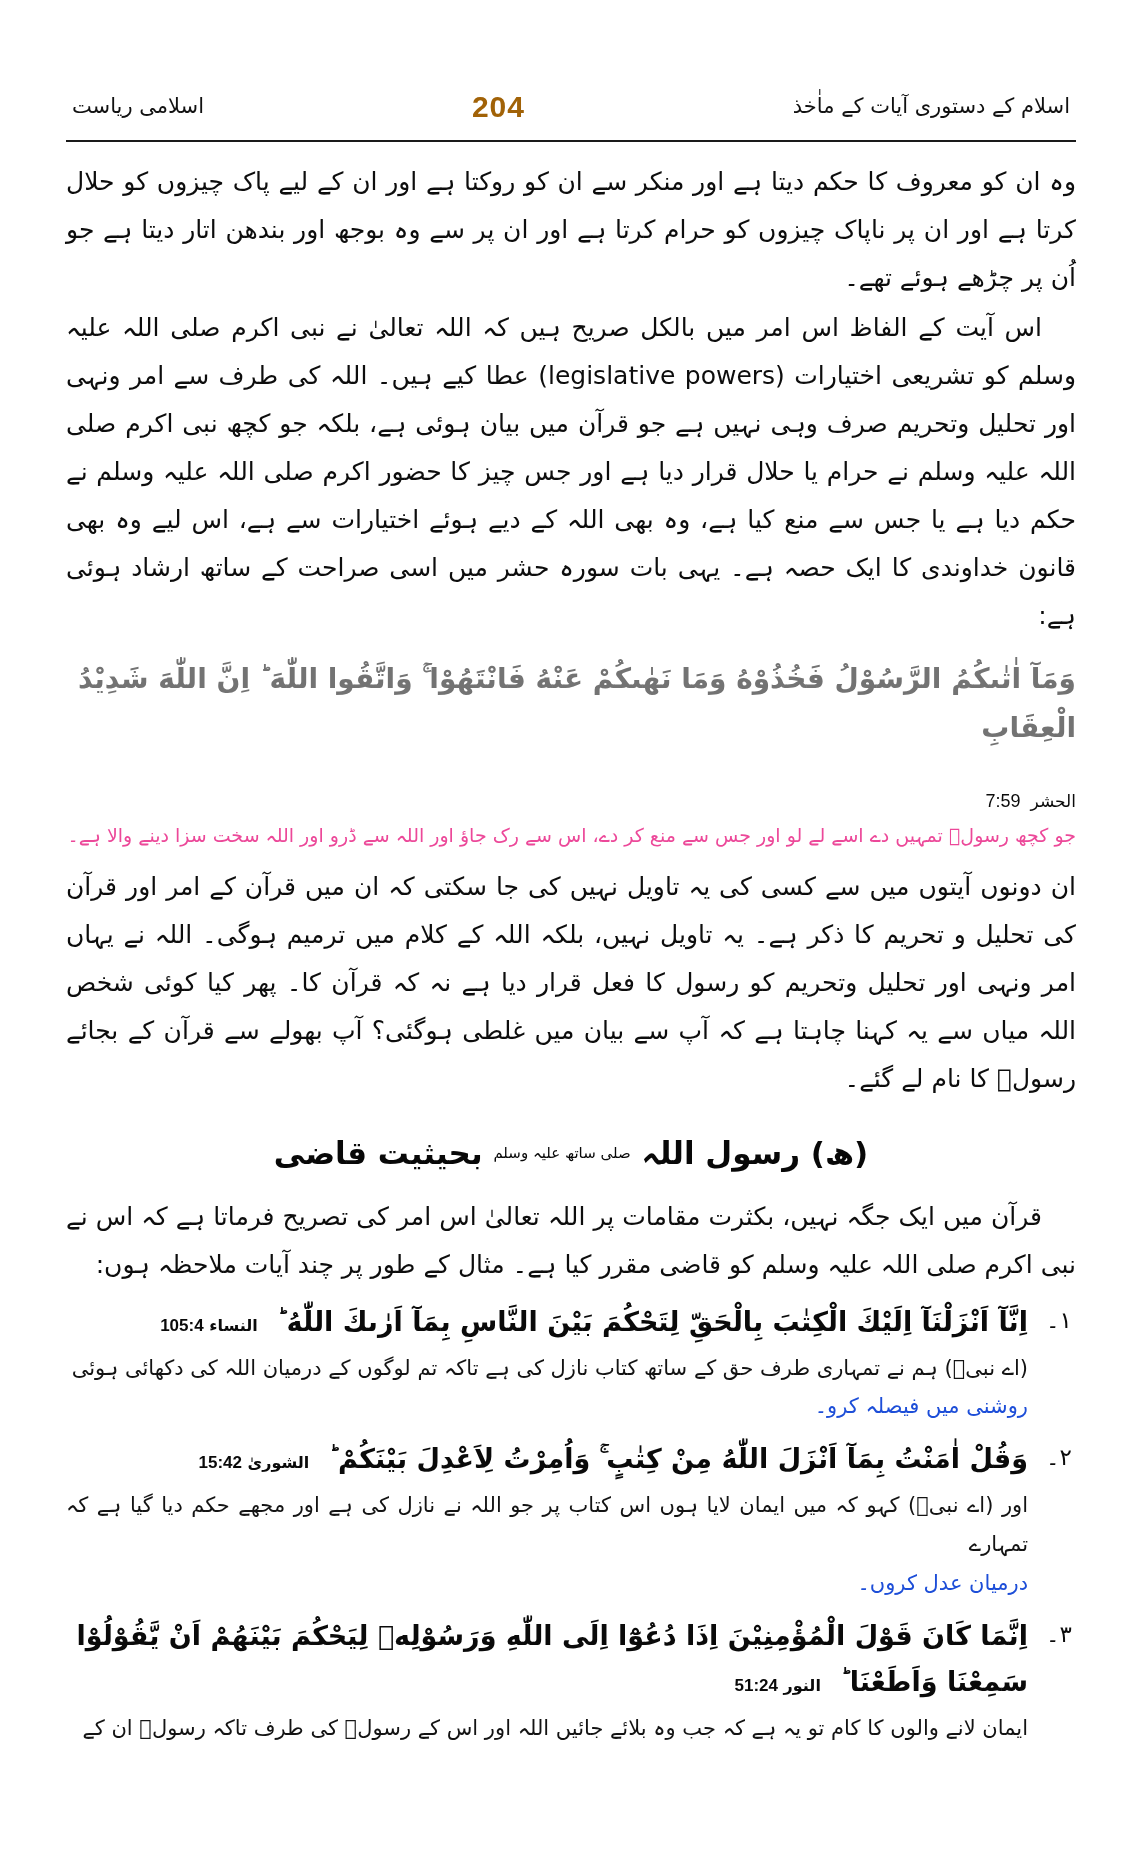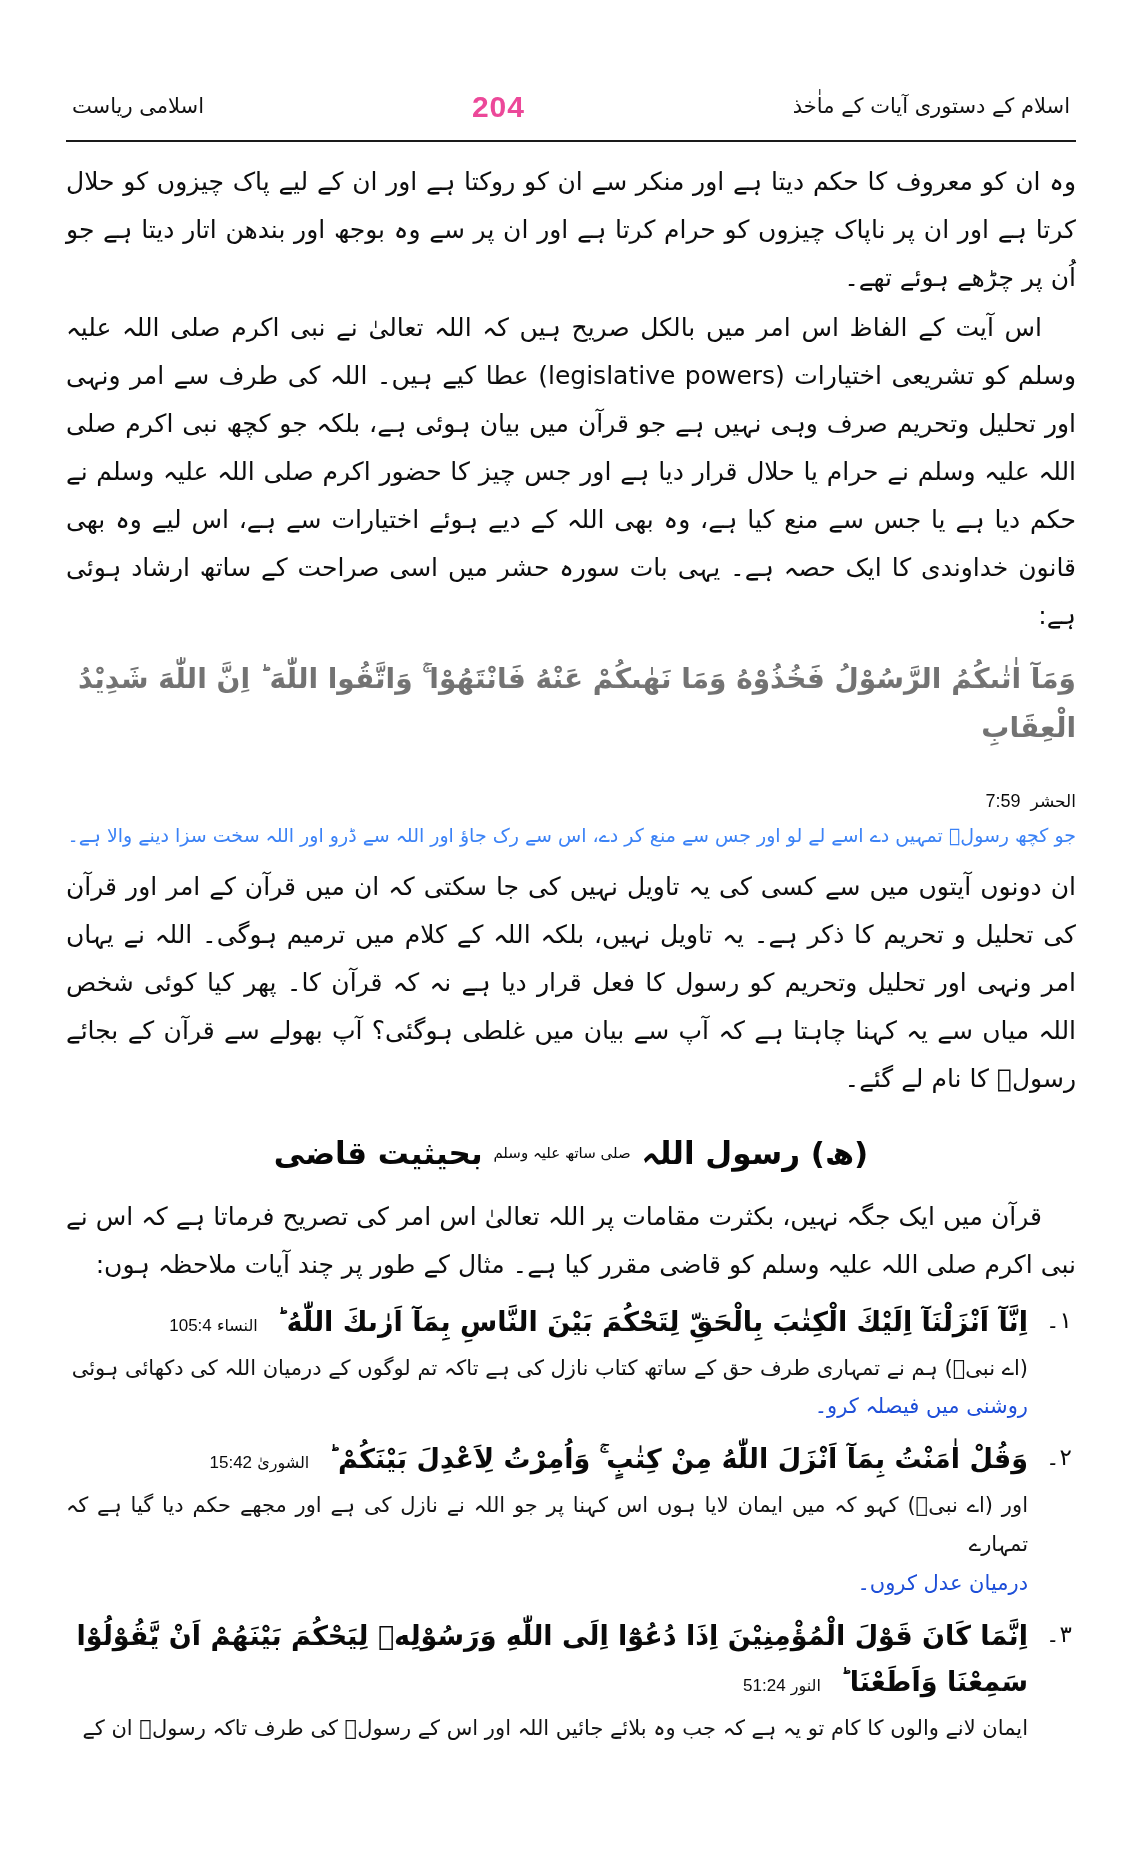--- a/index.html
+++ b/index.html
@@ -34,21 +34,21 @@
   .header .chapter-title {
     font-size: 21px;
     line-height: 1.5;
     white-space: nowrap;
     color: #111;
   }
   .header .page-number {
     font-size: 30px;
     font-weight: bold;
     letter-spacing: 1px;
-    color: #ec4899;
+    color: #a16207;
     font-family: "Liberation Sans", sans-serif;
   }
 
   .rule {
     position: absolute;
     left: 66px;
     right: 66px;
     top: 140px;
     height: 2px;
     background: #1a1a1a;
@@ -107,21 +107,21 @@
   .verse-ref-line .ref-sura {
     font-size: 17px;
     margin-top: 24px;
   }
 
   .translation {
     margin: 0 0 10px 0;
     font-size: 19px;
     line-height: 1.85;
     text-align: justify;
-    color: #3b82f6;
+    color: #ec4899;
   }
 
   
   .section-heading {
     margin: 26px 0 14px 0;
     text-align: center;
     font-size: 31px;
     font-weight: bold;
     line-height: 1.6;
     color: #080808;
@@ -155,21 +155,21 @@
     font-size: 27px;
     line-height: 1.7;
     font-weight: bold;
     text-align: right;
     direction: rtl;
     color: #0a0a0a;
   }
   .ayah-cite {
     display: inline-block;
     font-size: 16px;
-    font-weight: normal;
+    font-weight: bold;
     margin-right: 10px;
     white-space: nowrap;
   }
   .ayah-cite .cite-num {
     font-family: "Liberation Sans", sans-serif;
     direction: ltr;
     unicode-bidi: embed;
     font-size: 17px;
   }
   .ayah-trans {
@@ -242,21 +242,21 @@
     <div class="ayah-item">
       <div class="ayah-num">۲۔</div>
       <div class="ayah-body">
         <div class="ayah-arabic">
           <span>وَقُلْ اٰمَنْتُ بِمَآ اَنْزَلَ اللّٰهُ مِنْ كِتٰبٍ ۚ وَاُمِرْتُ لِاَعْدِلَ بَيْنَكُمْ ؕ</span>
           <span class="ayah-cite">
             <span>الشوریٰ</span>
             <span class="cite-num">15:42</span>
           </span>
         </div>
-        <div class="ayah-trans">اور (اے نبیؐ) کہو کہ میں ایمان لایا ہوں اس کہنا پر جو اللہ نے نازل کی ہے اور مجھے حکم دیا گیا ہے کہ تمہارے</div>
+        <div class="ayah-trans">اور (اے نبیؐ) کہو کہ میں ایمان لایا ہوں اس کتاب پر جو اللہ نے نازل کی ہے اور مجھے حکم دیا گیا ہے کہ تمہارے</div>
         <div class="ayah-trans-cont">درمیان عدل کروں۔</div>
       </div>
     </div>
 
     <div class="ayah-item">
       <div class="ayah-num">۳۔</div>
       <div class="ayah-body">
         <div class="ayah-arabic">
           <span>اِنَّمَا كَانَ قَوْلَ الْمُؤْمِنِيْنَ اِذَا دُعُوْٓا اِلَى اللّٰهِ وَرَسُوْلِهٖ لِيَحْكُمَ بَيْنَهُمْ اَنْ يَّقُوْلُوْا سَمِعْنَا وَاَطَعْنَا ؕ</span>
           <span class="ayah-cite">

